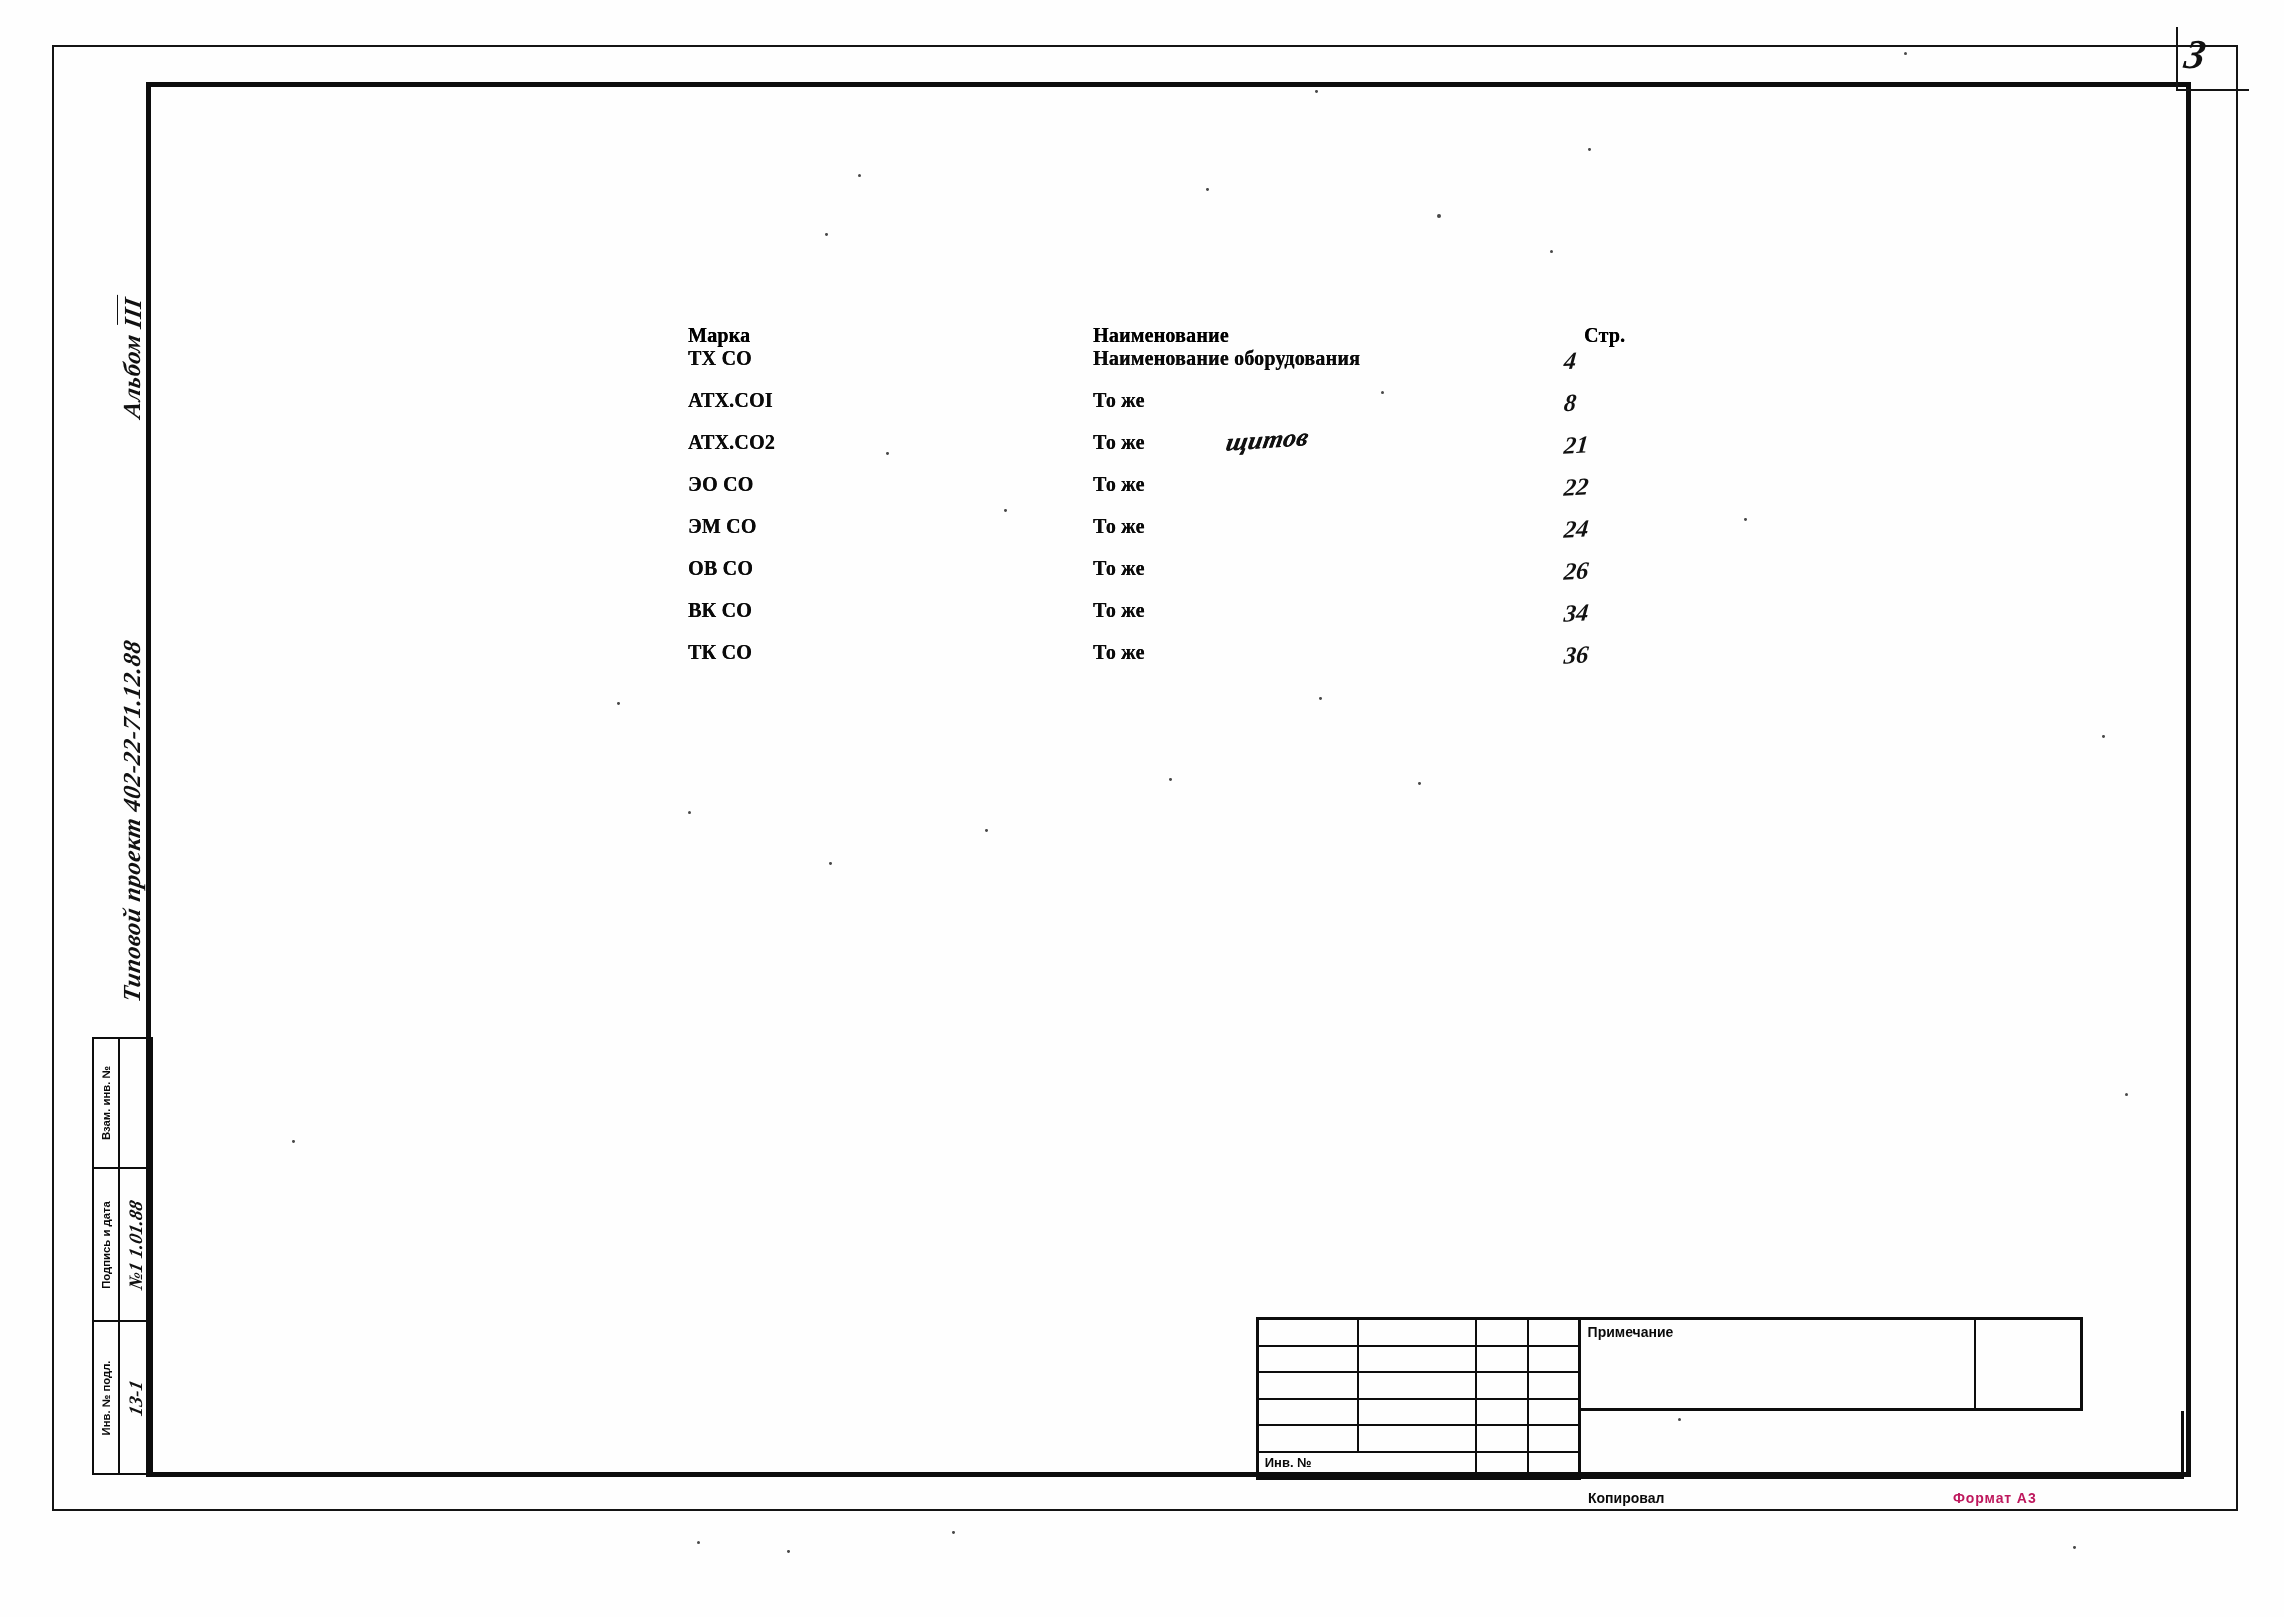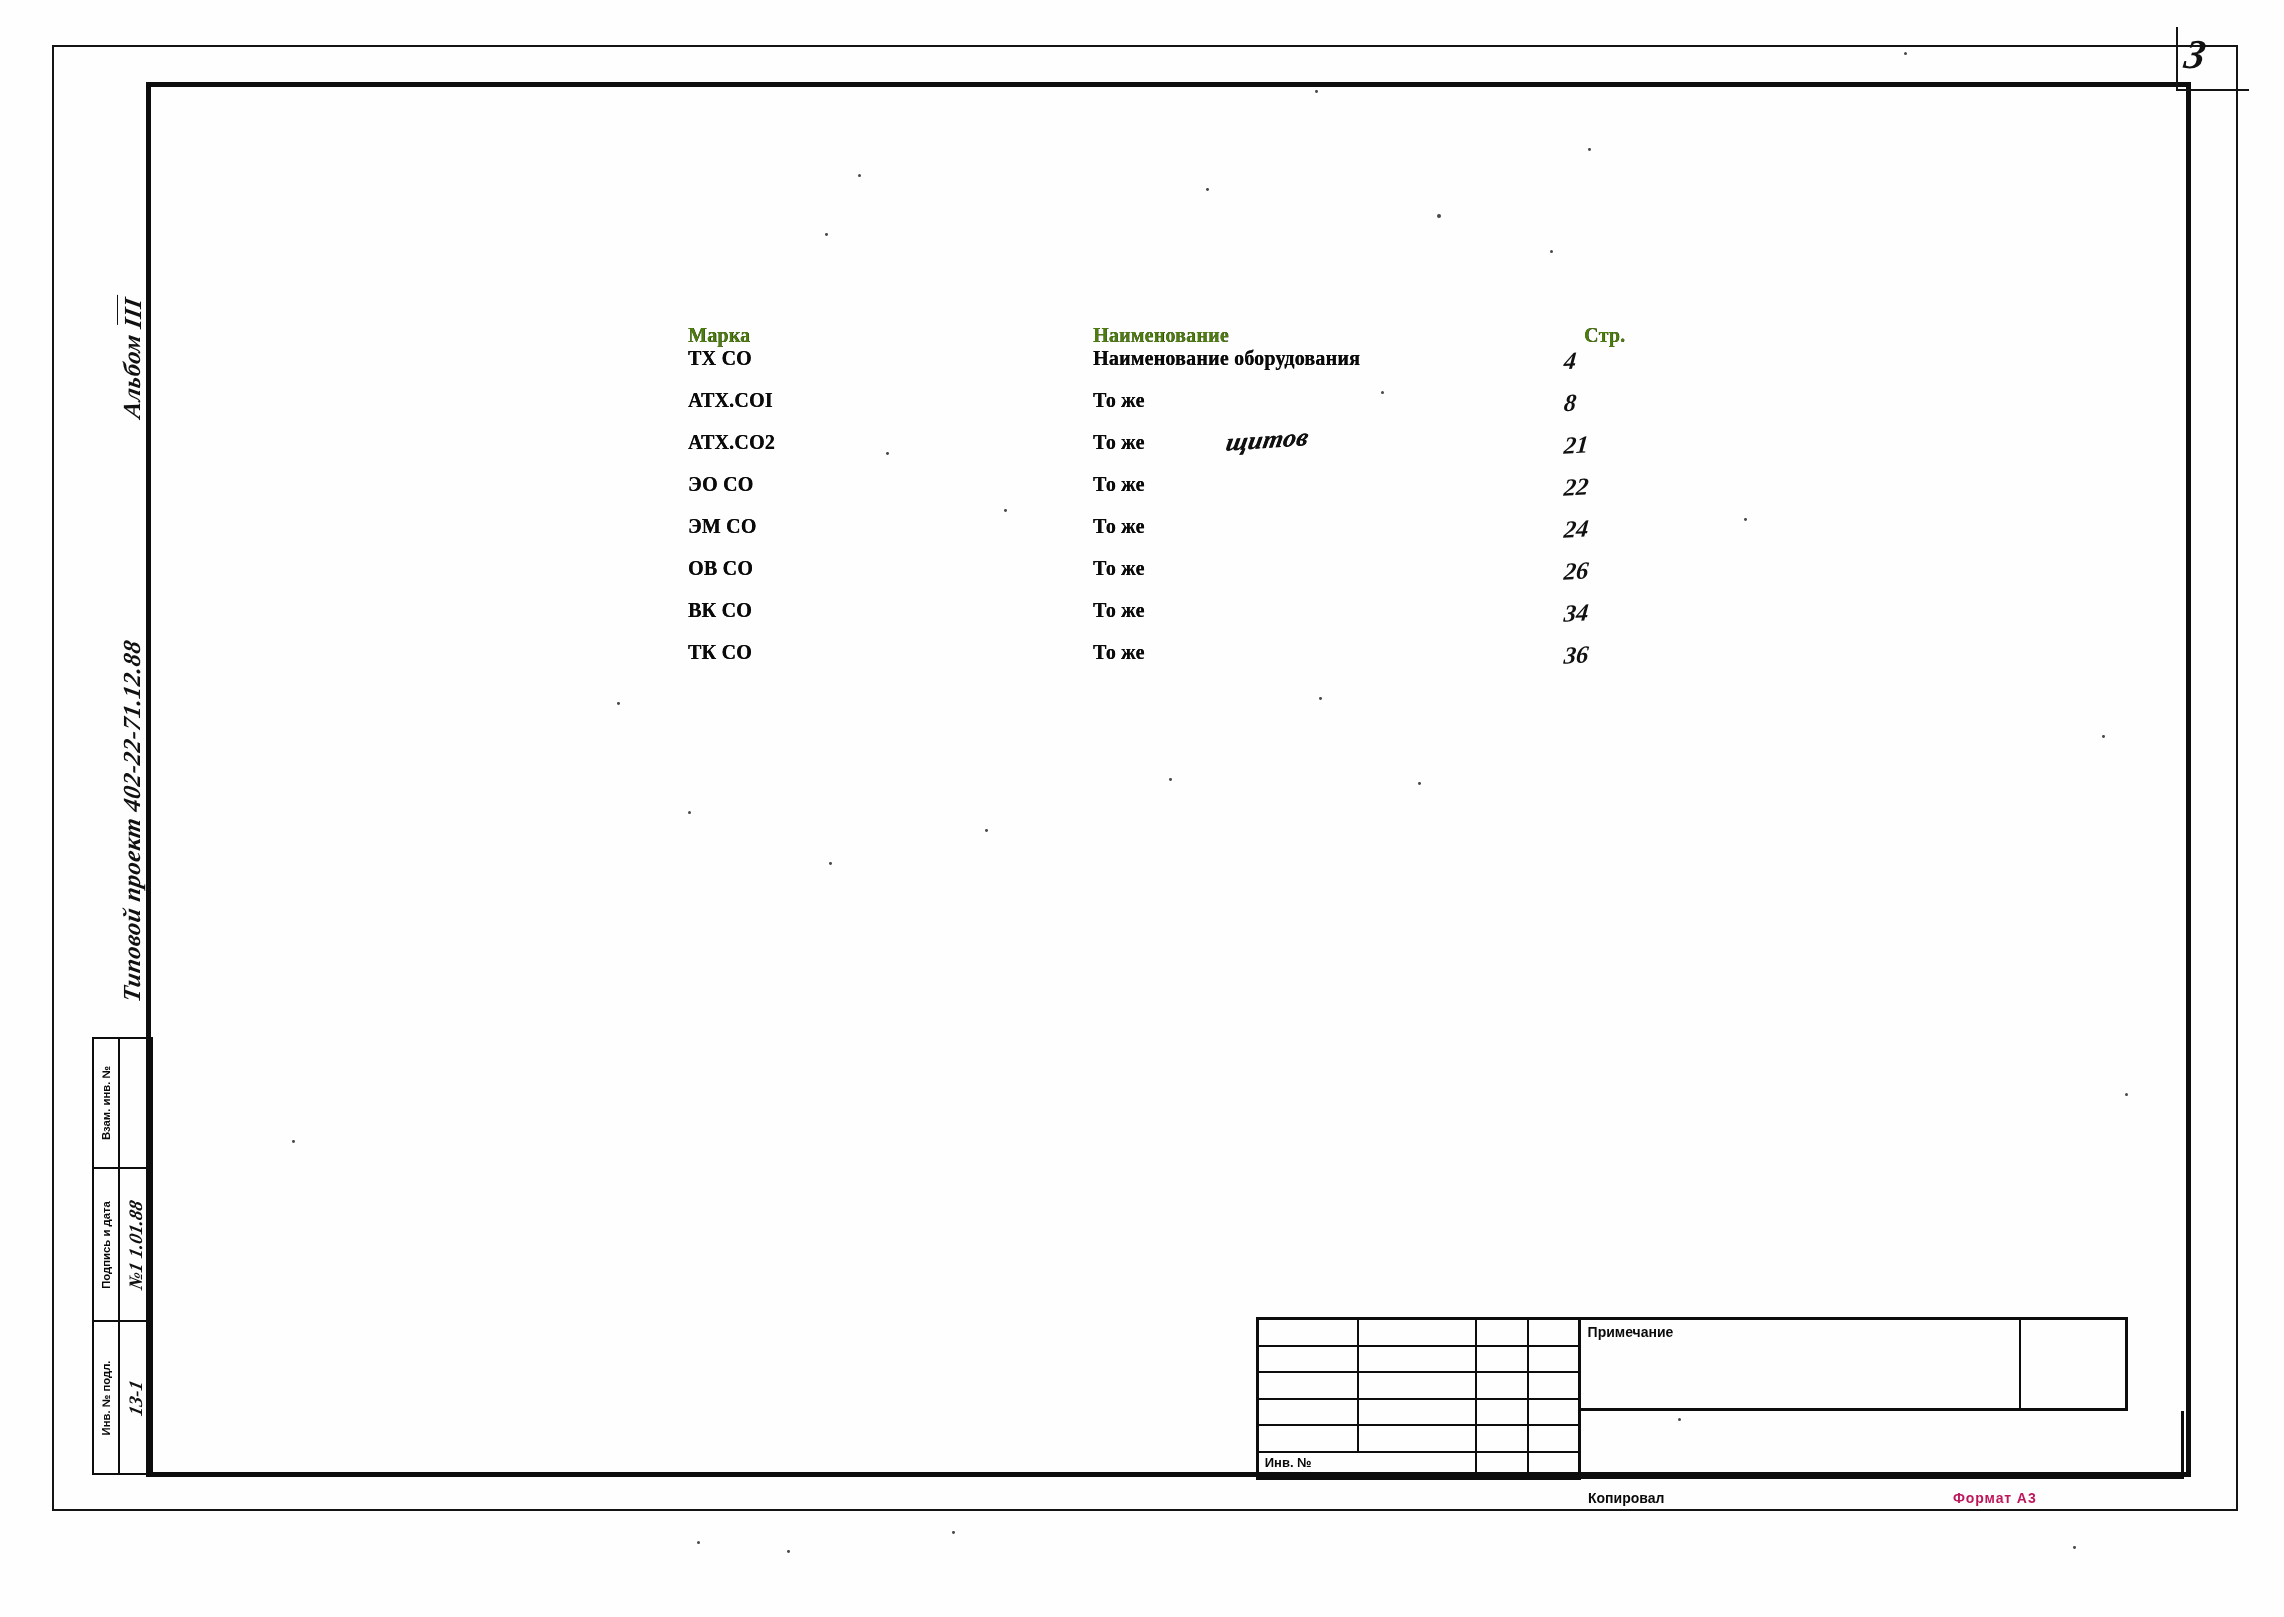--- a/index.html
+++ b/index.html
@@ -80,21 +80,21 @@
     text-align:left;
   }
   col.c-mark{width:405px;}
   col.c-name{width:471px;}
   col.c-page{width:165px;}
 
   th.hdr{
     font-family:"Liberation Serif", serif;
     font-weight:700;
     font-size:20px;
-    color:#4d7c0f;
+    color:#000000;
     padding-bottom:41px;
     letter-spacing:0.2px;
     text-shadow:0.3px 0 0 #0a0a0a;
   }
   th.hdr.pg{padding-left:20px;}
 
   td.mark,td.name{
     font-family:"Liberation Serif", serif;
     font-weight:700;
     font-size:20px;
@@ -239,21 +239,21 @@
     font-family:"Liberation Sans", sans-serif;
     font-size:13px;font-weight:700;color:#0a0a0a;
     white-space:nowrap;
   }
   .tb-r-last .tb-c1{width:218px;padding-left:23px;}
 
   
   #tb-right-top{
     position:absolute;
     left:325px;top:0;
-    width:547px;height:94px;
+    width:502px;height:94px;
     border:3.3px solid #0d0d0d;
     border-left:none;
     box-sizing:border-box;
     display:flex;
     text-align:center;
   }
   #tb-note-cell{flex:1;position:relative;border-right:2.8px solid #0d0d0d;box-sizing:border-box;}
   #tb-note{
     position:absolute;left:6.6px;top:3.8px;
     font-family:"Liberation Sans", sans-serif;

